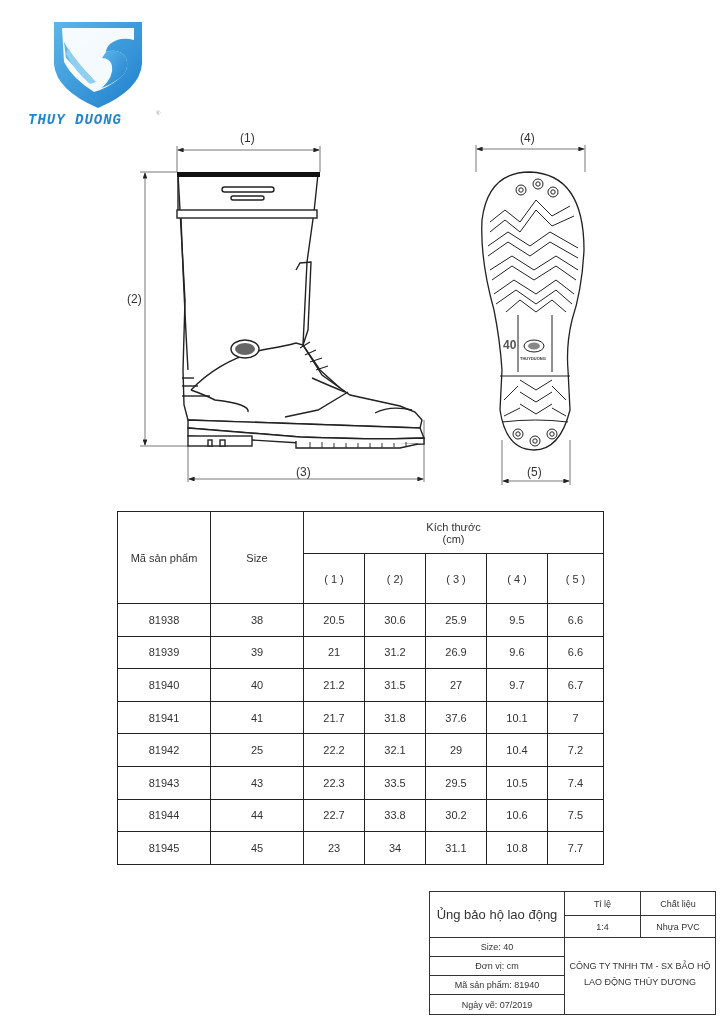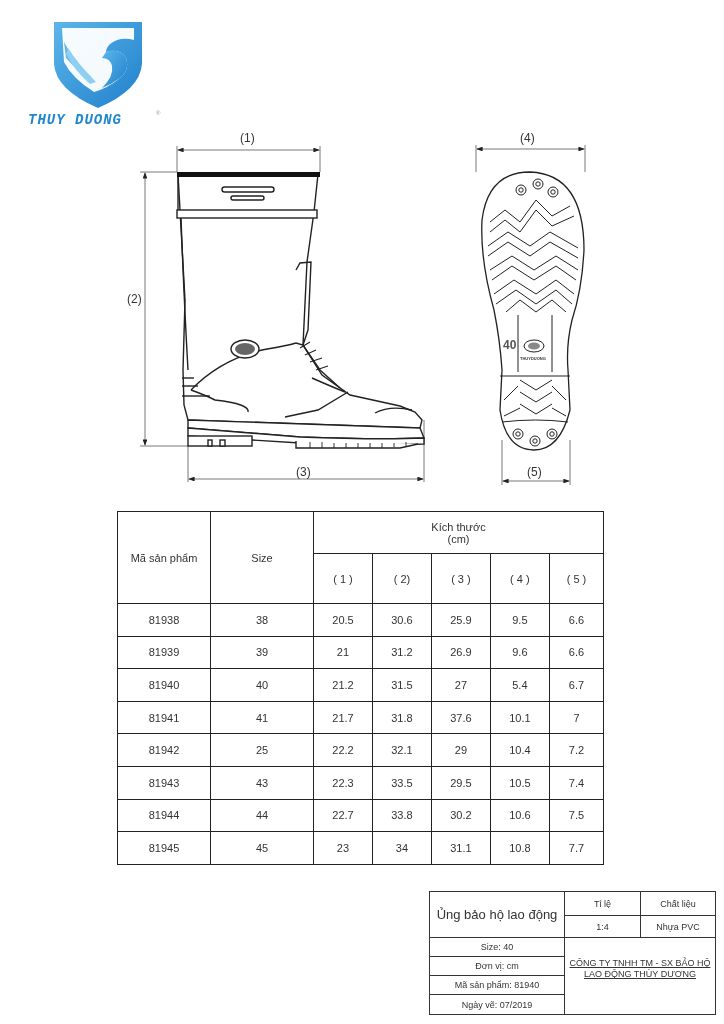--- a/index.html
+++ b/index.html
@@ -20,21 +20,21 @@
       font-size: 11px; color: #333; }
     table.spec td { border: 1.5px solid #222; text-align: center; vertical-align: middle; }
     table.spec tr.h1 td { height: 42px; }
     table.spec tr.h2 td { height: 50px; }
     table.spec tr.row td { height: 32.6px; }
 
     table.title { position: absolute; left: 429px; top: 891px; width: 287px; border-collapse: collapse;
       font-size: 9px; color: #333; }
     table.title td { border: 1px solid #333; text-align: center; vertical-align: middle; }
     .big-title { font-size: 13px; }
-    .company { vertical-align: top !important; padding-top: 20px; line-height: 11px; text-decoration: underline; }
+    .company { vertical-align: top !important; padding-top: 20px; line-height: 16px; }
   </style>
 </head>
 <body>
 
 <div class="logo">
   <svg width="96" height="92" viewBox="0 0 96 92">
     <defs>
       <linearGradient id="sg" x1="0" y1="0" x2="1" y2="1">
         <stop offset="0" stop-color="#5cb6ea"></stop>
         <stop offset="1" stop-color="#1f7fcb"></stop>
@@ -173,21 +173,21 @@
 <div class="dim-label" style="left:296px; top:465px;">(3)</div>
 <div class="dim-label" style="left:520px; top:131px;">(4)</div>
 <div class="dim-label" style="left:527px; top:465px;">(5)</div>
 <div style="position:absolute; left:503px; top:338px; font-size:12px; font-weight:bold; color:#555;">40</div>
 <div style="position:absolute; left:520px; top:356px; font-size:4px; font-weight:bold; color:#333;">THUYDUONG</div>
 
 <table class="spec">
   <tbody>
       <tr class="h1">
     <td rowspan="2" style="width:93px;">Mã sản phẩm</td>
-    <td rowspan="2" style="width:103px;">Size</td>
+    <td rowspan="2" style="width:93px;">Size</td>
     <td colspan="5">
       <div>Kích thước</div>
       <div>(cm)</div>
     </td>
   </tr>
   <tr class="h2">
     <td>( 1 )</td>
     <td>( 2)</td>
     <td>( 3 )</td>
     <td>( 4 )</td>
@@ -210,21 +210,21 @@
     <td>26.9</td>
     <td>9.6</td>
     <td>6.6</td>
   </tr>
   <tr class="row">
     <td>81940</td>
     <td>40</td>
     <td>21.2</td>
     <td>31.5</td>
     <td>27</td>
-    <td>5.4</td>
+    <td>9.7</td>
     <td>6.7</td>
   </tr>
   <tr class="row">
     <td>81941</td>
     <td>41</td>
     <td>21.7</td>
     <td>31.8</td>
     <td>37.6</td>
     <td>10.1</td>
     <td>7</td>

